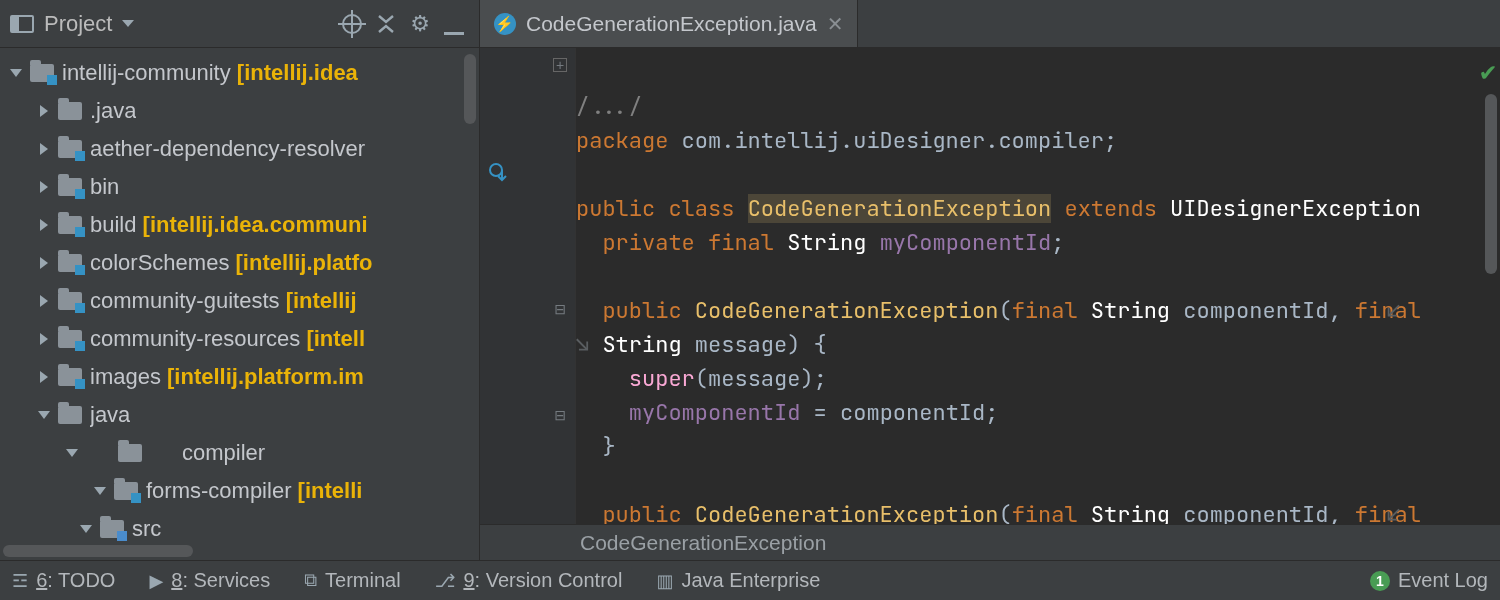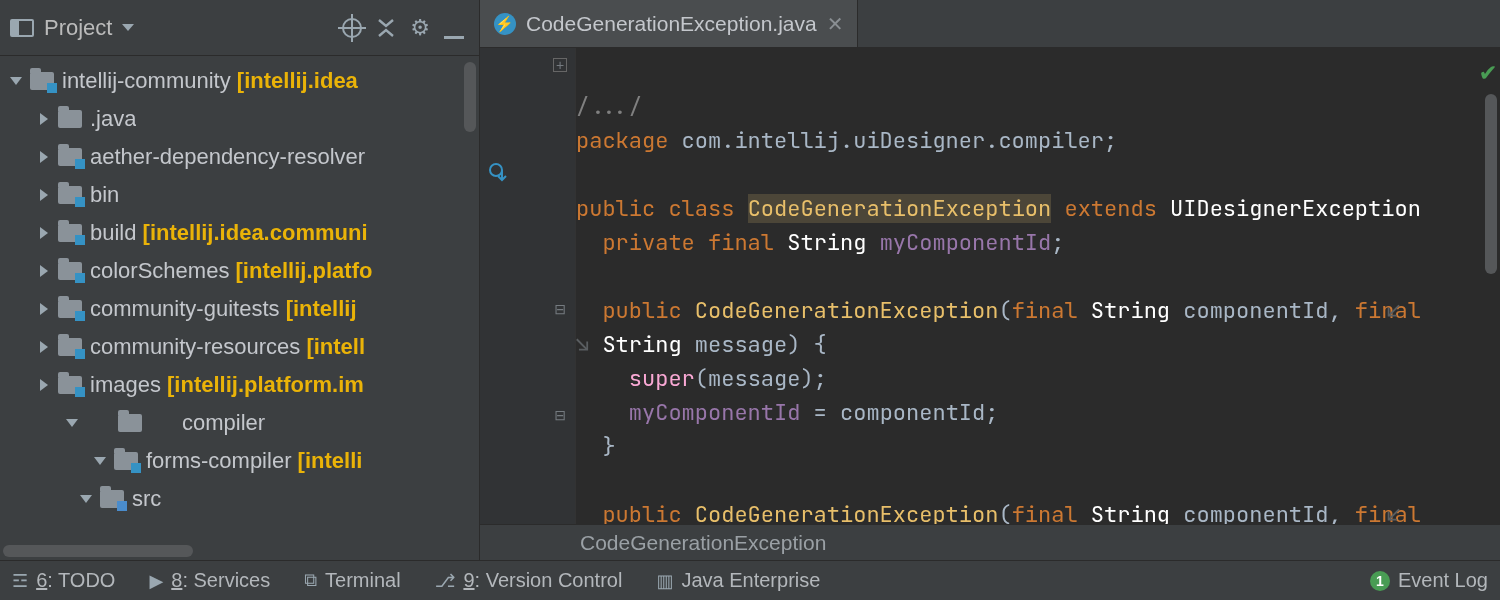--- a/index.html
+++ b/index.html
@@ -21,21 +21,21 @@
   }
   
   .sidebar {
     width: 480px;
     background: #3c3f41;
     display: flex;
     flex-direction: column;
     border-right: 1px solid #2b2b2b;
   }
   .sidebar-header {
-    height: 56px;
+    height: 48px;
     display: flex;
     align-items: center;
     padding: 0 8px 0 10px;
     border-bottom: 1px solid #2b2b2b;
   }
   .sidebar-header .pane-icon {
     width: 24px; height: 18px;
     border: 2px solid #9aa7b0;
     border-radius: 2px;
     position: relative;
@@ -325,20 +325,25 @@
         <div class="tree-row indent-1">
           <span class="arrow right"></span>
           <span class="folder module"></span>
           <span class="label">community-resources <b>[intell</b></span>
         </div>
         <div class="tree-row indent-1">
           <span class="arrow right"></span>
           <span class="folder module"></span>
           <span class="label">images <b>[intellij.platform.im</b></span>
         </div>
+        <div class="tree-row indent-1">
+          <span class="arrow down"></span>
+          <span class="folder"></span>
+          <span class="label">java</span>
+        </div>
         <div class="tree-row indent-2">
           <span class="arrow down"></span>
           <span class="folder"></span>
           <span class="label">compiler</span>
         </div>
         <div class="tree-row indent-3">
           <span class="arrow down"></span>
           <span class="folder module"></span>
           <span class="label">forms-compiler <b>[intelli</b></span>
         </div>

